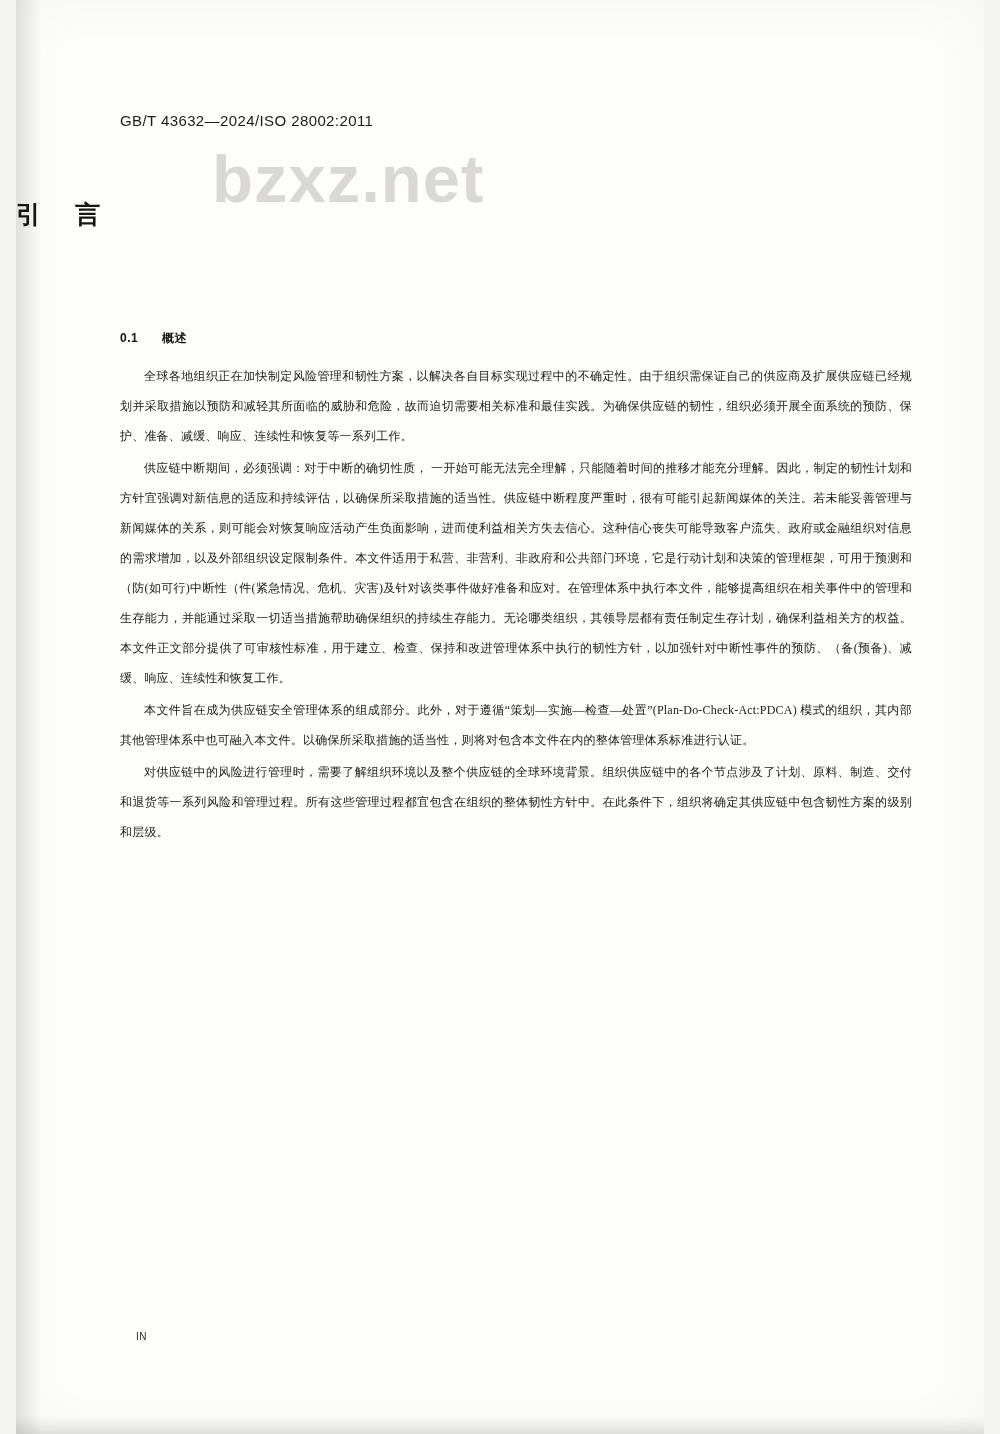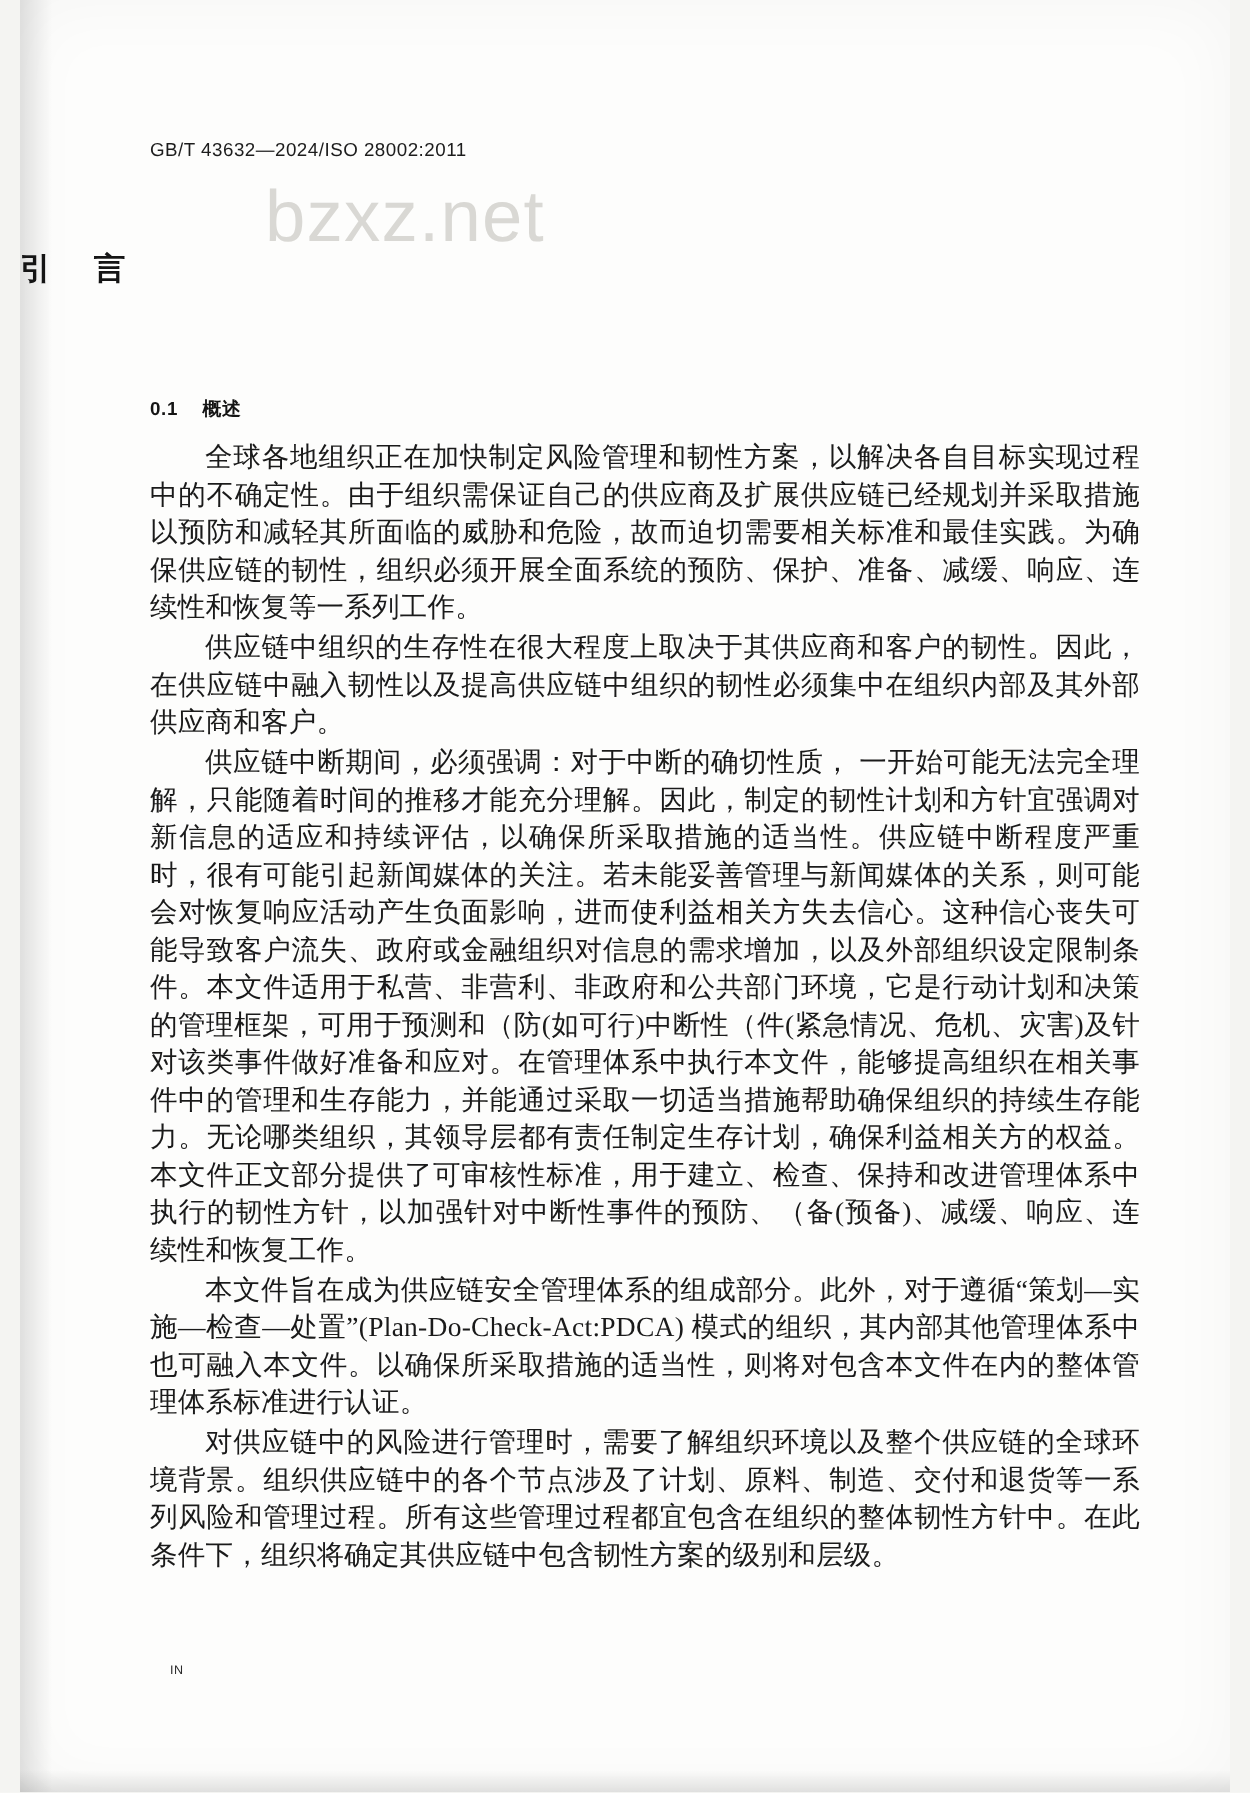--- a/index.html
+++ b/index.html
@@ -47,22 +47,22 @@
     letter-spacing: 0.4px;
     color: #1c1c1c;
     white-space: pre;
   }
 
   .watermark {
     position: absolute;
     left: 196px;
     top: 140px;
     font-family: "Liberation Sans", sans-serif;
-    font-size: 58px;
-    font-weight: normal;
+    font-size: 67px;
+    font-weight: bold;
     color: #d9d8d4;
     letter-spacing: 1px;
     user-select: none;
   }
 
   .doc-title {
     position: absolute;
     left: 0;
     top: 198px;
     width: 100%;
@@ -76,38 +76,38 @@
 
   .content {
     position: absolute;
     left: 104px;
     top: 318px;
     width: 792px;
   }
 
   .sec-head {
     font-family: "Liberation Sans", sans-serif;
-    font-size: 15px;
+    font-size: 12px;
     font-weight: bold;
     color: #141414;
-    margin: 0 0 14px 0;
+    margin: 12px 0 14px 0;
     letter-spacing: 0.5px;
   }
   .sec-head .num {
     display: inline-block;
     min-width: 42px;
   }
   .sec-head-2 {
     margin-top: 26px;
     margin-bottom: 12px;
   }
 
   p.para {
     margin: 0 0 2px 0;
-    font-size: 22px;
+    font-size: 12px;
     line-height: 30px;
     text-align: justify;
     text-indent: 2em;
     letter-spacing: 0.2px;
     color: #1a1a1a;
   }
 
   .footer-num {
     position: absolute;
     left: 120px;
@@ -131,21 +131,20 @@
 
   <div class="doc-title">引    言</div>
 
   <div class="content">
 
     <div class="sec-head">
       <span class="num">0.1</span><span>概述</span>
     </div>
 
     <p class="para">全球各地组织正在加快制定风险管理和韧性方案，以解决各自目标实现过程中的不确定性。由于组织需保证自己的供应商及扩展供应链已经规划并采取措施以预防和减轻其所面临的威胁和危险，故而迫切需要相关标准和最佳实践。为确保供应链的韧性，组织必须开展全面系统的预防、保护、准备、减缓、响应、连续性和恢复等一系列工作。</p>
-    <p class="para">供应链中组织的生存性在很大程度上取决于其供应商和客户的韧性。因此，在供应链中融入韧性以及提高供应链中组织的韧性必须集中在组织内部及其外部供应商和客户。</p>
     <p class="para">供应链中断期间，必须强调：对于中断的确切性质，  一开始可能无法完全理解，只能随着时间的推移才能充分理解。因此，制定的韧性计划和方针宜强调对新信息的适应和持续评估，以确保所采取措施的适当性。供应链中断程度严重时，很有可能引起新闻媒体的关注。若未能妥善管理与新闻媒体的关系，则可能会对恢复响应活动产生负面影响，进而使利益相关方失去信心。这种信心丧失可能导致客户流失、政府或金融组织对信息的需求增加，以及外部组织设定限制条件。本文件适用于私营、非营利、非政府和公共部门环境，它是行动计划和决策的管理框架，可用于预测和（防(如可行)中断性（件(紧急情况、危机、灾害)及针对该类事件做好准备和应对。在管理体系中执行本文件，能够提高组织在相关事件中的管理和生存能力，并能通过采取一切适当措施帮助确保组织的持续生存能力。无论哪类组织，其领导层都有责任制定生存计划，确保利益相关方的权益。本文件正文部分提供了可审核性标准，用于建立、检查、保持和改进管理体系中执行的韧性方针，以加强针对中断性事件的预防、（备(预备)、减缓、响应、连续性和恢复工作。</p>
     <p class="para">本文件旨在成为供应链安全管理体系的组成部分。此外，对于遵循“策划—实施—检查—处置”(Plan-Do-Check-Act:PDCA) 模式的组织，其内部其他管理体系中也可融入本文件。以确保所采取措施的适当性，则将对包含本文件在内的整体管理体系标准进行认证。</p>
 
 
     <p class="para">对供应链中的风险进行管理时，需要了解组织环境以及整个供应链的全球环境背景。组织供应链中的各个节点涉及了计划、原料、制造、交付和退货等一系列风险和管理过程。所有这些管理过程都宜包含在组织的整体韧性方针中。在此条件下，组织将确定其供应链中包含韧性方案的级别和层级。</p>
   </div>
 
   <div class="footer-num">IN</div>
 </div>
 

